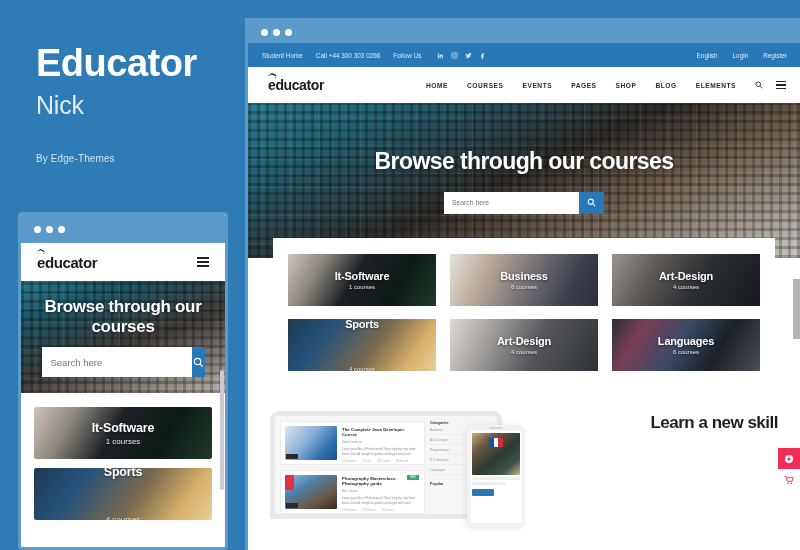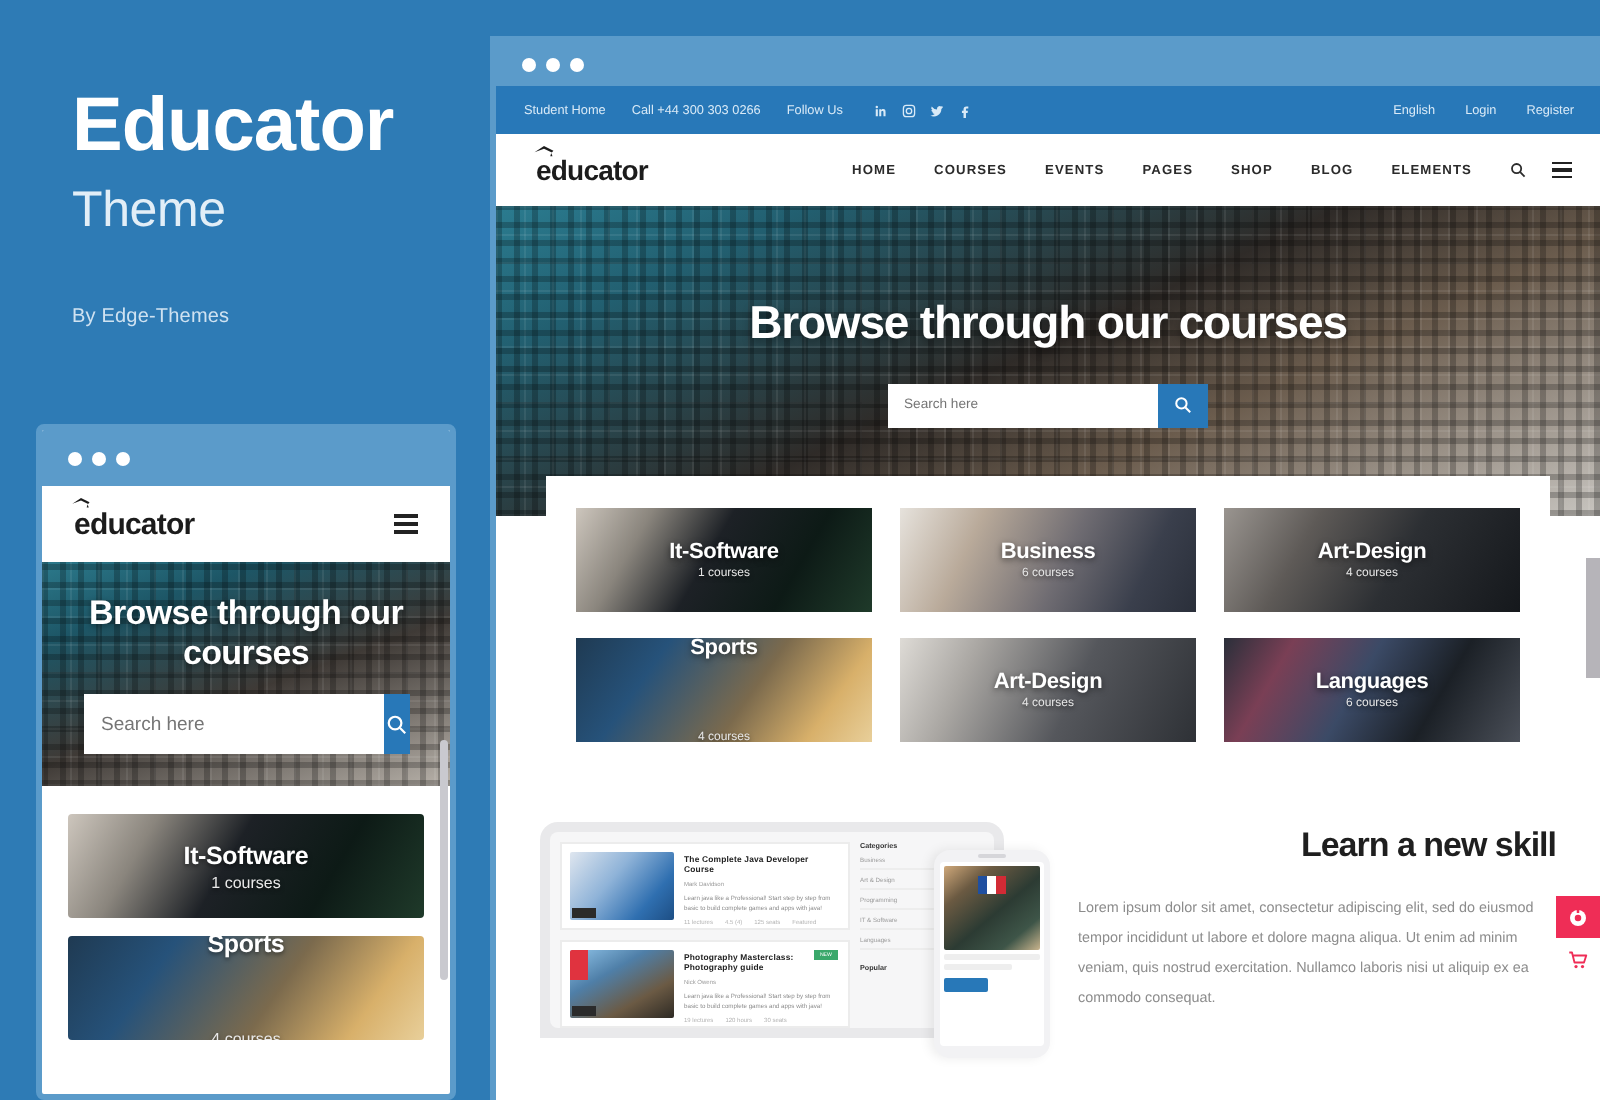--- a/index.html
+++ b/index.html
@@ -278,21 +278,21 @@
   }
 </style>
 </head>
 <body>
 
 <div class="stage">
 
   <div class="left-panel">
     <div class="title-block">
       <div class="title-main">Educator</div>
-      <div class="title-sub">Theme</div>
+      <div class="title-sub">Nick</div>
       <div class="title-by">By Edge-Themes</div>
     </div>
 
     <div class="mobile-mock">
       <div class="mob-chrome">
         <span class="dot"></span>
         <span class="dot"></span>
         <span class="dot"></span>
       </div>
 
@@ -519,21 +519,20 @@
             </div>
             <div class="ph-line"></div>
             <div class="ph-line" style="width:70%"></div>
             <div class="ph-btn"></div>
           </div>
         </div>
       </div>
 
       <div class="learn-col">
         <div class="learn-title">Learn a new skill</div>
-        <div class="learn-body">Lorem ipsum dolor sit amet, consectetur adipiscing elit, sed do eiusmod tempor incididunt ut labore et dolore magna aliqua. Ut enim ad minim veniam, quis nostrud exercitation. Nullamco laboris nisi ut aliquip ex ea commodo consequat.</div>
       </div>
     </div>
 
     <div class="dsk-scroll"></div>
   </div>
 
   <div class="side-btns">
     <div class="side-btn pink">
       <svg width="10" height="10" viewBox="0 0 16 16">
         <circle cx="8" cy="8" r="6.4" fill="#fff"></circle>

